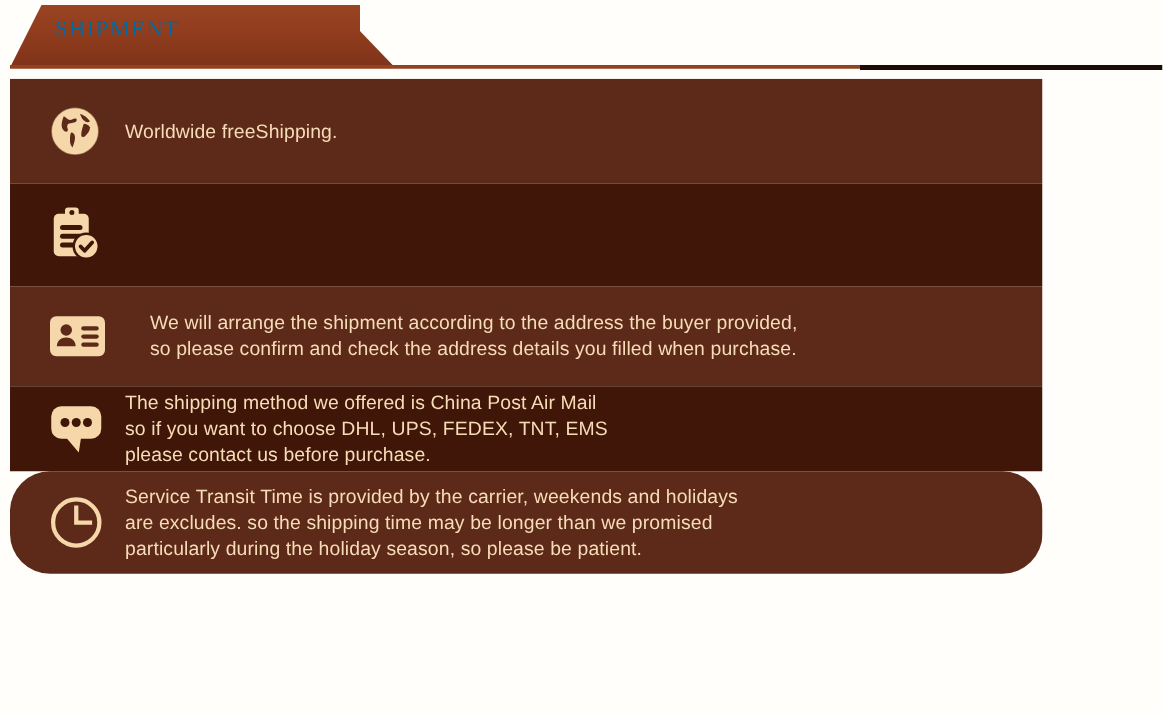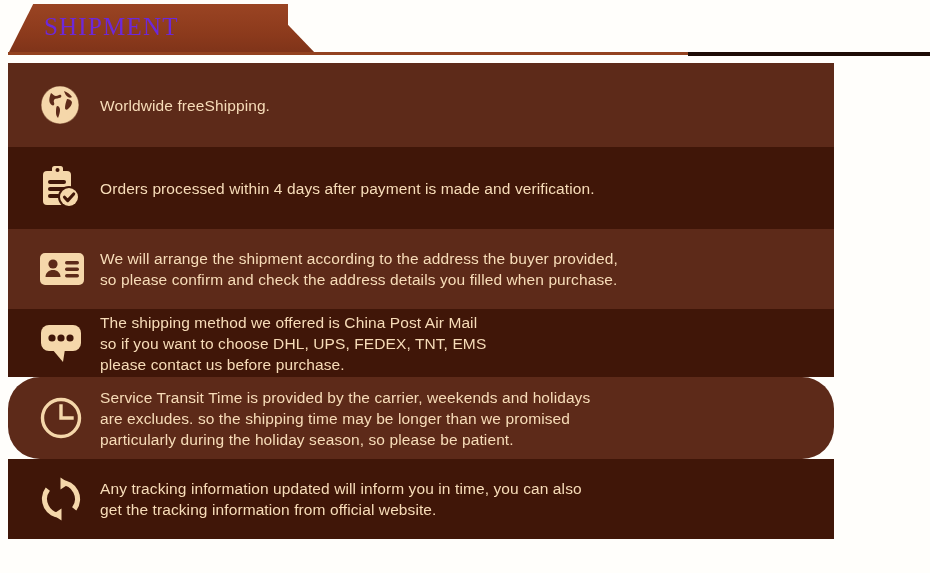--- a/index.html
+++ b/index.html
@@ -42,23 +42,23 @@
     height: 50px;
     background: linear-gradient(180deg,#9a4423 0%,#8c3a1c 60%,#7e3319 100%);
     -webkit-clip-path: polygon(0% 0%, 0% 100%, 100% 100%);
     clip-path: polygon(0% 0%, 0% 100%, 100% 100%);
   }
   .banner-title {
     position: absolute;
     left: 44px;
     top: 13px;
     font-family: "Liberation Serif", serif;
-    font-size: 25px;
+    font-size: 18px;
     letter-spacing: 1.2px;
-    color: #6d28d9;
+    color: #0369a1;
     white-space: nowrap;
   }
   .rule-brown {
     position: absolute;
     left: 8px;
     top: 52px;
     width: 682px;
     height: 3px;
     background: #93421f;
   }
@@ -99,21 +99,21 @@
   }
   .row-text {
     color: #f7dcb8;
     font-size: 15.5px;
     line-height: 21px;
     letter-spacing: 0.1px;
     white-space: pre-line;
   }
   .r1 { height: 84px; }
   .r2 { height: 82px; }
-  .r3 { height: 80px; }
+  .r3 { height: 80px; gap: 20px; }
   .r4 { height: 68px; }
   .r5 { height: 82px; border-radius: 32px; }
   .r6 { height: 80px; }
 
   .icon svg { display: block; }
 </style>
 </head>
 <body>
 
 <div class="header">
@@ -151,21 +151,20 @@
           <circle cx="19.5" cy="6" r="2" fill="#401608"></circle>
           <rect x="10" y="16" width="18" height="4" rx="2" fill="#401608"></rect>
           <rect x="10" y="23" width="18" height="4" rx="2" fill="#401608"></rect>
           <rect x="10" y="30" width="12" height="4" rx="2" fill="#401608"></rect>
           <circle cx="31" cy="33" r="11" fill="#401608"></circle>
           <circle cx="31" cy="33" r="9" fill="#f5d7aa"></circle>
           <path d="M26.5 33.2l3.2 3.4 6-6.6" fill="none" stroke="#401608" stroke-width="3.1" stroke-linecap="round" stroke-linejoin="round"></path>
         </svg>
       </span>
     </div>
-    <div class="row-text">Orders processed within 4 days after payment is made and verification.</div>
   </div>
 
   <div class="row light r3">
     <div class="row-icon">
       <span class="icon">
         <svg width="48" height="38" viewBox="0 0 48 38">
           <rect x="2" y="3" width="44" height="32" rx="5" fill="#f5d7aa"></rect>
           <circle cx="15" cy="14" r="4.6" fill="#5d2a19"></circle>
           <path d="M7.5 27c0-4.3 3.4-7 7.5-7s7.5 2.7 7.5 7z" fill="#5d2a19"></path>
           <rect x="27" y="11" width="14" height="3.4" rx="1.7" fill="#5d2a19"></rect>
@@ -202,28 +201,14 @@
           <circle cx="23" cy="23" r="18.5" fill="none" stroke="#f5d7aa" stroke-width="3.4"></circle>
           <path d="M23 11v12h11" fill="none" stroke="#f5d7aa" stroke-width="3.4" stroke-linecap="square"></path>
         </svg>
       </span>
     </div>
     <div class="row-text">Service Transit Time is provided by the carrier, weekends and holidays
 are excludes. so the shipping time may be longer than we promised
 particularly during the holiday season, so please be patient.</div>
   </div>
 
-  <div class="row dark r6">
-    <div class="row-icon">
-      <span class="icon">
-        <svg width="46" height="46" viewBox="0 0 46 46">
-          <path d="M23 6.5a16.5 16.5 0 0 1 13.2 26.4" fill="none" stroke="#f5d7aa" stroke-width="5.2" stroke-linecap="butt"></path>
-          <path d="M23 39.5A16.5 16.5 0 0 1 9.8 13.1" fill="none" stroke="#f5d7aa" stroke-width="5.2" stroke-linecap="butt"></path>
-          <path d="M22.5 1.5l9 6-9 6z" fill="#f5d7aa"></path>
-          <path d="M23.5 44.5l-9-6 9-6z" fill="#f5d7aa"></path>
-        </svg>
-      </span>
-    </div>
-    <div class="row-text">Any tracking information updated will inform you in time, you can also
-get the tracking information from official website.</div>
-  </div>
 
 </div>
 
 </body></html>

